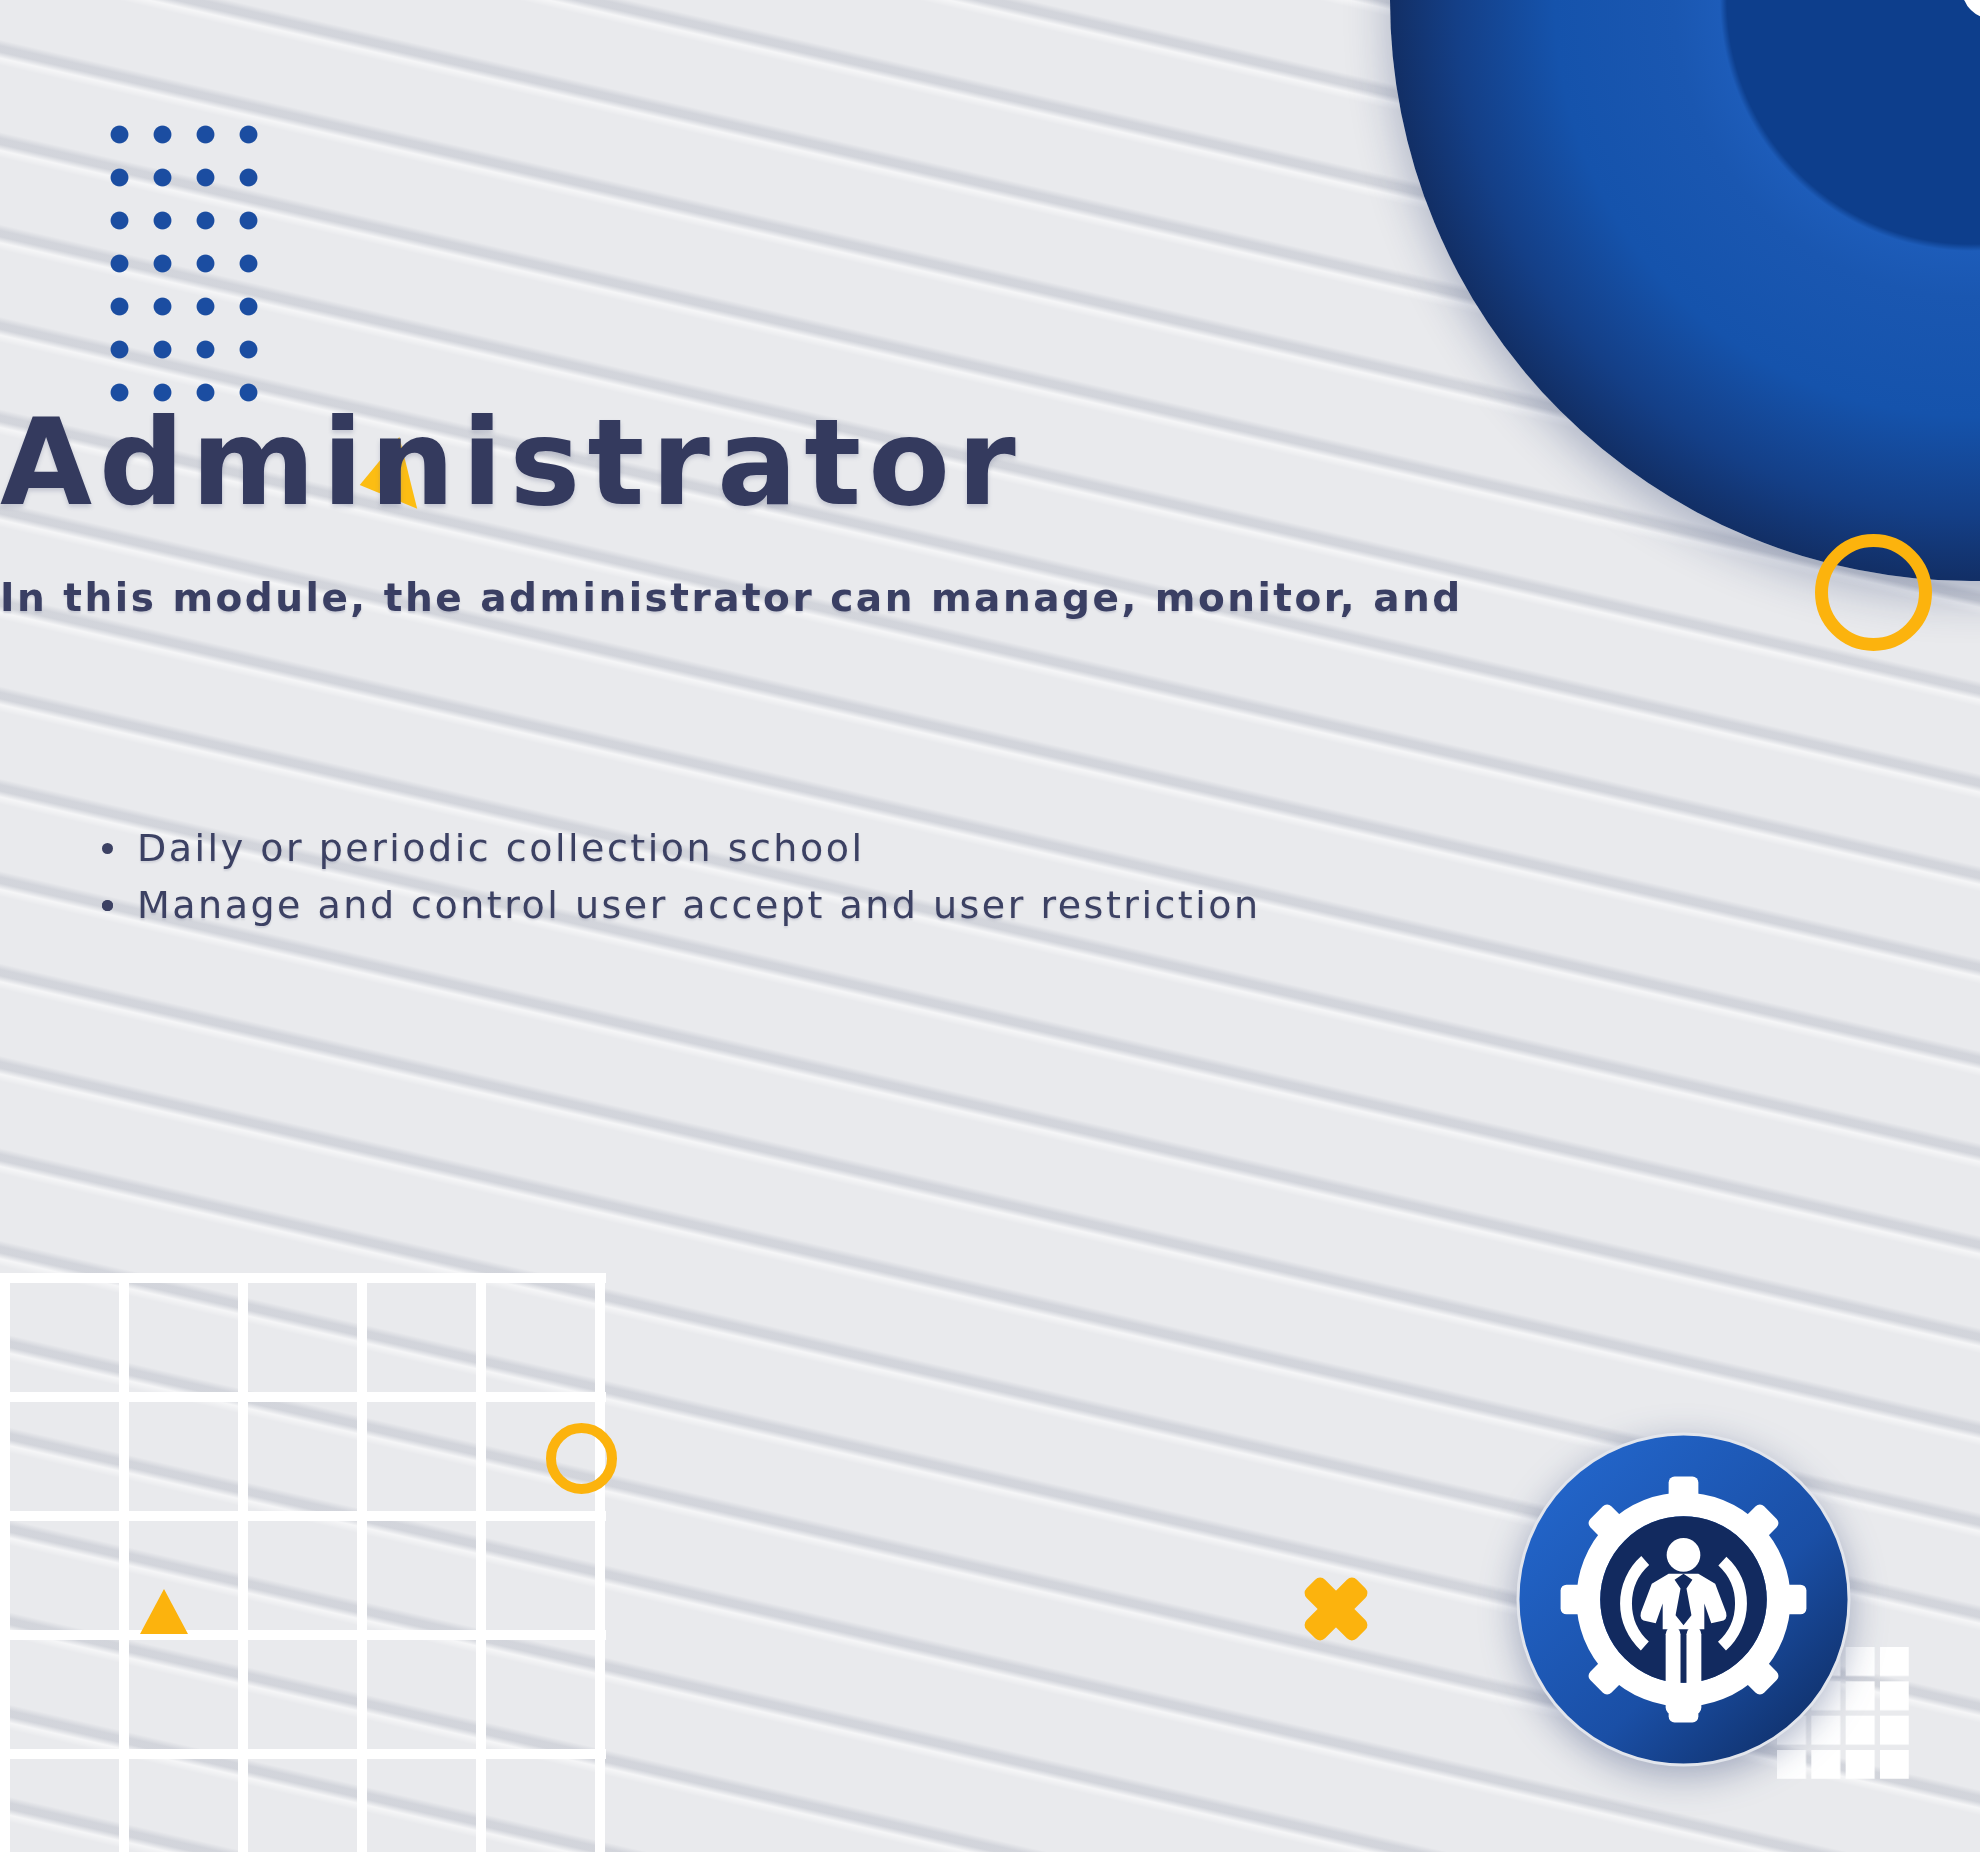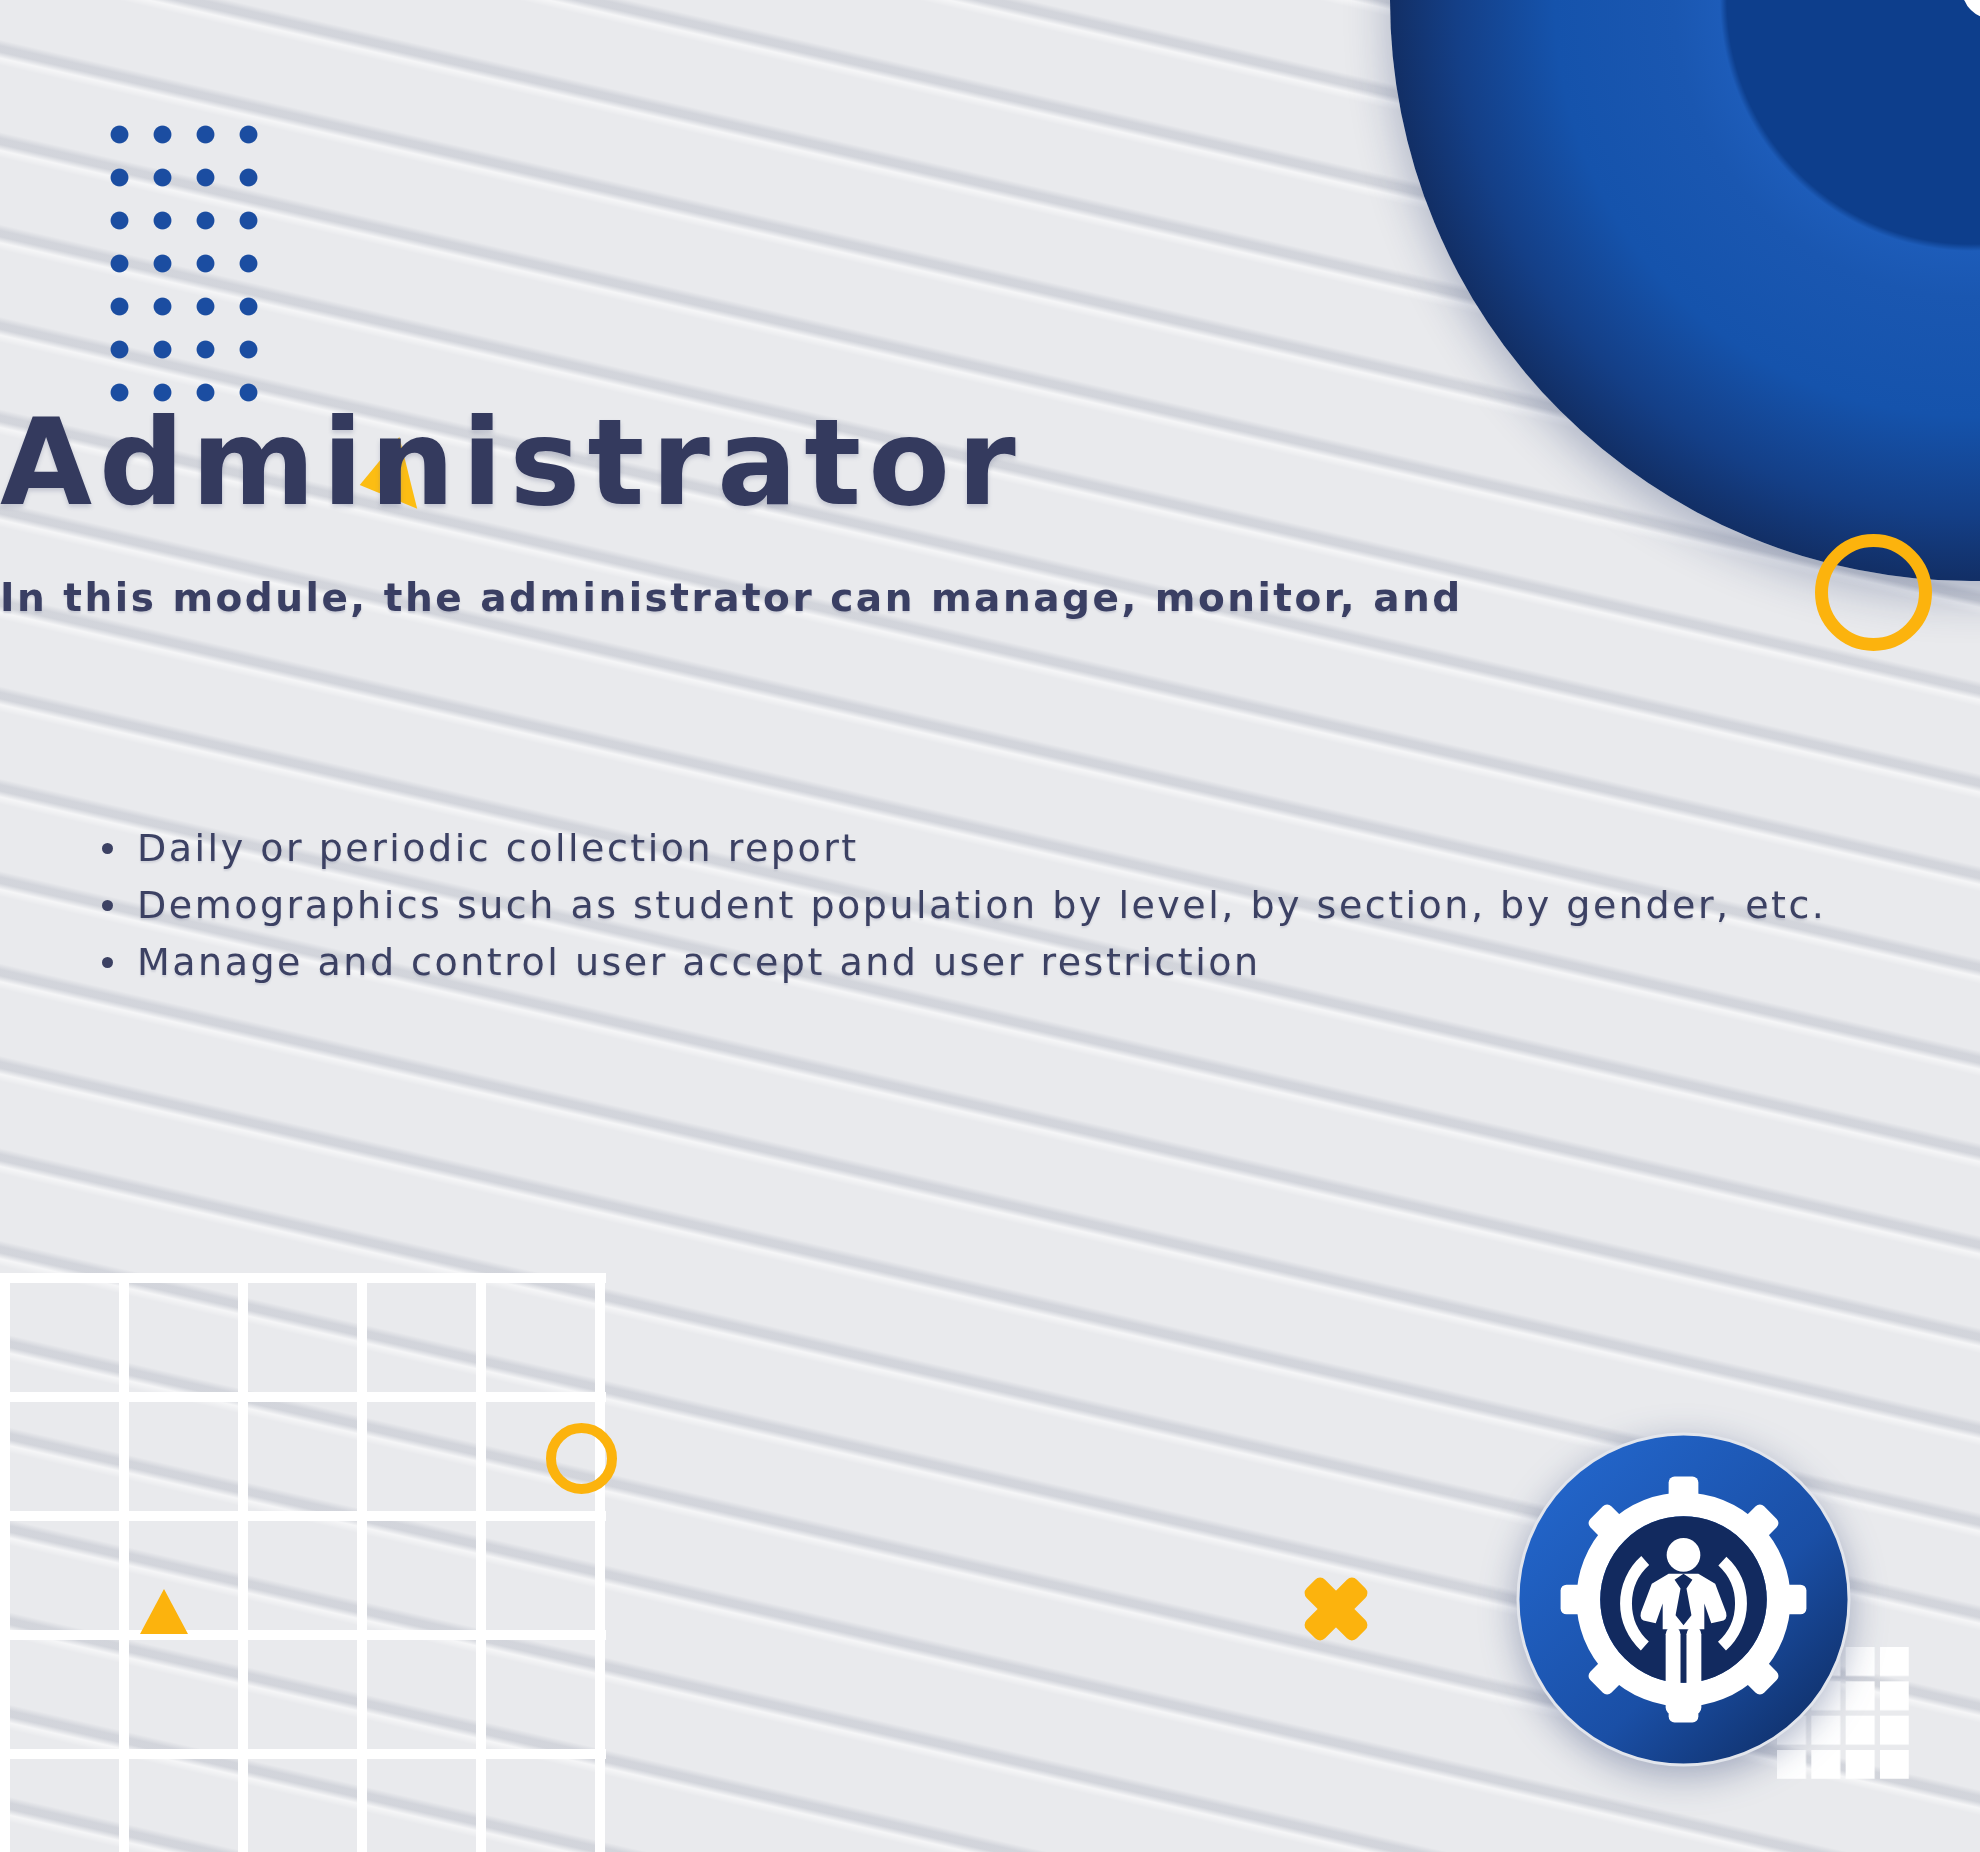--- a/index.html
+++ b/index.html
@@ -135,25 +135,24 @@
   <div class="title-wrap">
     <h1>Administrator</h1>
   </div>
   <div class="subtitle">
     <div>In this module, the administrator can manage, monitor, and</div>
   </div>
 
   <ul class="bullets">
     <li>
       <span class="bullet-dot"></span>
-      <span>Daily or periodic collection report</span>
+      <span>Daily or periodic collection school</span>
     </li>
     <li>
       <span class="bullet-dot"></span>
-      <span>Demographics such as student population by level, by section, by gender, etc.</span>
     </li>
     <li>
       <span class="bullet-dot"></span>
       <span>Manage and control user accept and user restriction</span>
     </li>
   </ul>
 
 </div>
 
 

